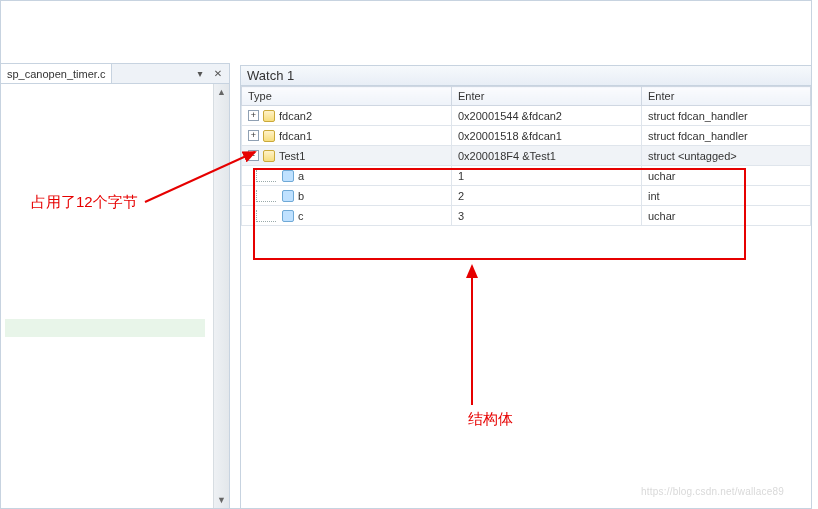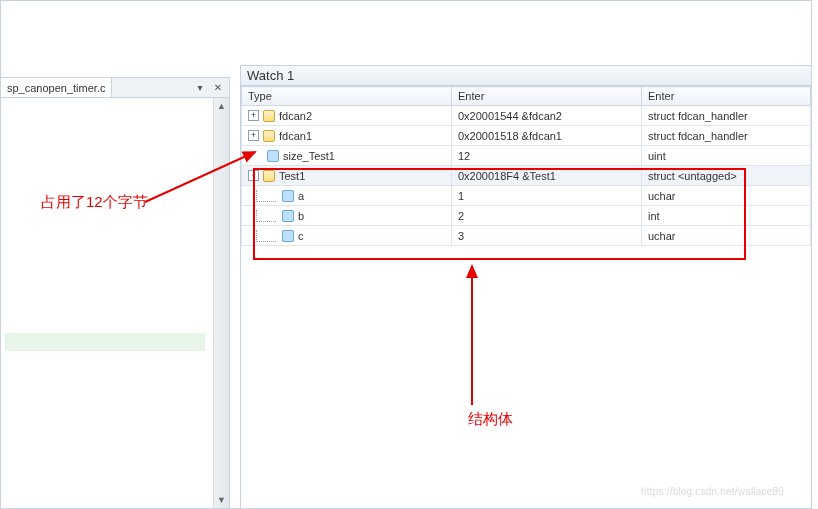--- a/index.html
+++ b/index.html
@@ -2,21 +2,21 @@
 <html><head>
 <meta charset="utf-8">
 <style>
   * { box-sizing: border-box; margin: 0; padding: 0; }
   body { font-family: "Segoe UI", Tahoma, sans-serif; font-size: 12px; background: #fff; width: 818px; height: 509px; position: relative; overflow: hidden; }
   
   .outer-border { position: absolute; top: 0; left: 0; right: 6px; bottom: 0; border: 1px solid #c7d3e0; background: #fff; }
   
   .top-whitespace { position: absolute; top: 1px; left: 1px; right: 7px; height: 64px; background: #fff; }
   
-  .left-panel { position: absolute; top: 77px; left: 0; width: 230px; bottom: 0; border: 1px solid #c7d3e0; background: #fff; }
+  .left-panel { position: absolute; top: 63px; left: 0; width: 230px; bottom: 0; border: 1px solid #c7d3e0; background: #fff; }
   .left-tabbar { height: 20px; background: #eef2f7; border-bottom: 1px solid #c7d3e0; display: flex; align-items: stretch; }
   .left-tab { padding: 2px 6px; background: #fff; border-right: 1px solid #c7d3e0; color: #333; font-size: 11px; display: flex; align-items: center; }
   .left-tab-spacer { flex: 1; }
   .tab-controls { display: flex; align-items: center; gap: 4px; padding: 0 4px; color: #555; font-size: 10px; }
   .tab-btn { width: 14px; height: 14px; display: inline-flex; justify-content: center; align-items: center; cursor: pointer; }
   
   .left-body { position: absolute; top: 20px; left: 0; right: 0; bottom: 0; background: #fff; overflow: auto; }
   .left-scroll { position: absolute; right: 0; top: 0; width: 16px; bottom: 0; background: linear-gradient(to right,#eef1f4,#e3e7eb); border-left:1px solid #d7dde2; }
   .left-scroll .up,.left-scroll .dn { height:16px; display:flex; justify-content:center; align-items:center; color:#666; font-size:9px; }
   .left-scroll .dn { position:absolute; bottom:0; left:0; right:0; }
@@ -37,21 +37,21 @@
   .icon { width: 12px; height: 12px; display:inline-block; }
   .icon-struct { background: linear-gradient(#fff2c8,#f7de7f); border: 1px solid #caa93b; border-radius: 2px; }
   .icon-var { background: #bfe1ff; border: 1px solid #6fa9d6; border-radius: 2px; }
   
   .placeholder-row td { color: #7d7d7d; }
   
   .red-box { position: absolute; border: 2px solid #e60000; pointer-events: none; }
   .red-box.main { top: 168px; left: 253px; width: 493px; height: 92px; }
   
   .annot { position: absolute; color: #e60000; font-size: 15px; font-family: "Microsoft YaHei", sans-serif; }
-  .annot.left-text { top: 193px; left: 41px; }
+  .annot.left-text { top: 193px; left: 31px; }
   .annot.bottom-text { top: 410px; left: 468px; }
   
   .watermark { position: absolute; right: 34px; bottom: 12px; color: #d9d9d9; font-size: 10px; font-family: Arial, sans-serif; letter-spacing: 0.2px; }
   
   svg.arrow { position: absolute; pointer-events: none; }
 </style>
 </head>
 <body>
 
 <div class="outer-border"></div>
@@ -107,31 +107,20 @@
         <tr>
           <td>
             <div class="tree-cell">
               <span class="expander">+</span>
               <span class="icon icon-struct"></span>
               <span>fdcan1</span>
             </div>
           </td>
           <td>0x20001518 &amp;fdcan1</td>
           <td>struct fdcan_handler</td>
-        </tr>
-        <tr>
-          <td>
-            <div class="tree-cell">
-              <span style="width: 15px; display: inline-block;"></span>
-              <span class="icon icon-var"></span>
-              <span>size_Test1</span>
-            </div>
-          </td>
-          <td>12</td>
-          <td>uint</td>
         </tr>
         <tr class="selected">
           <td>
             <div class="tree-cell">
               <span class="expander">-</span>
               <span class="icon icon-struct"></span>
               <span>Test1</span>
             </div>
           </td>
           <td>0x200018F4 &amp;Test1</td>

